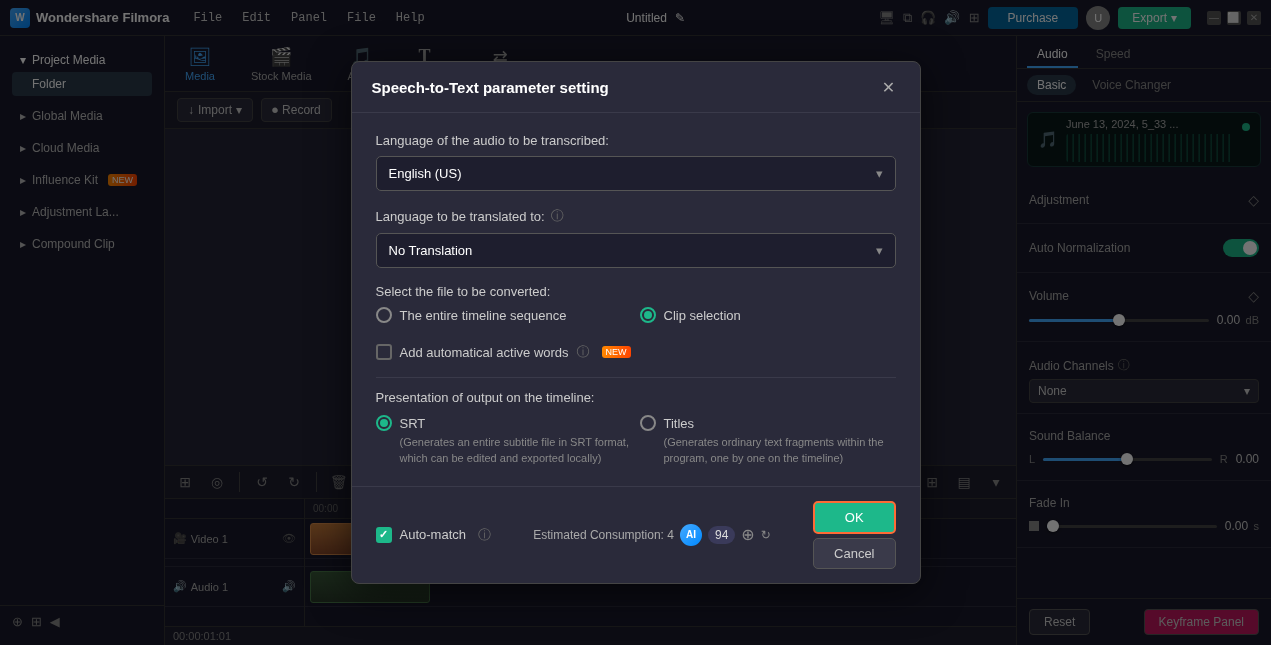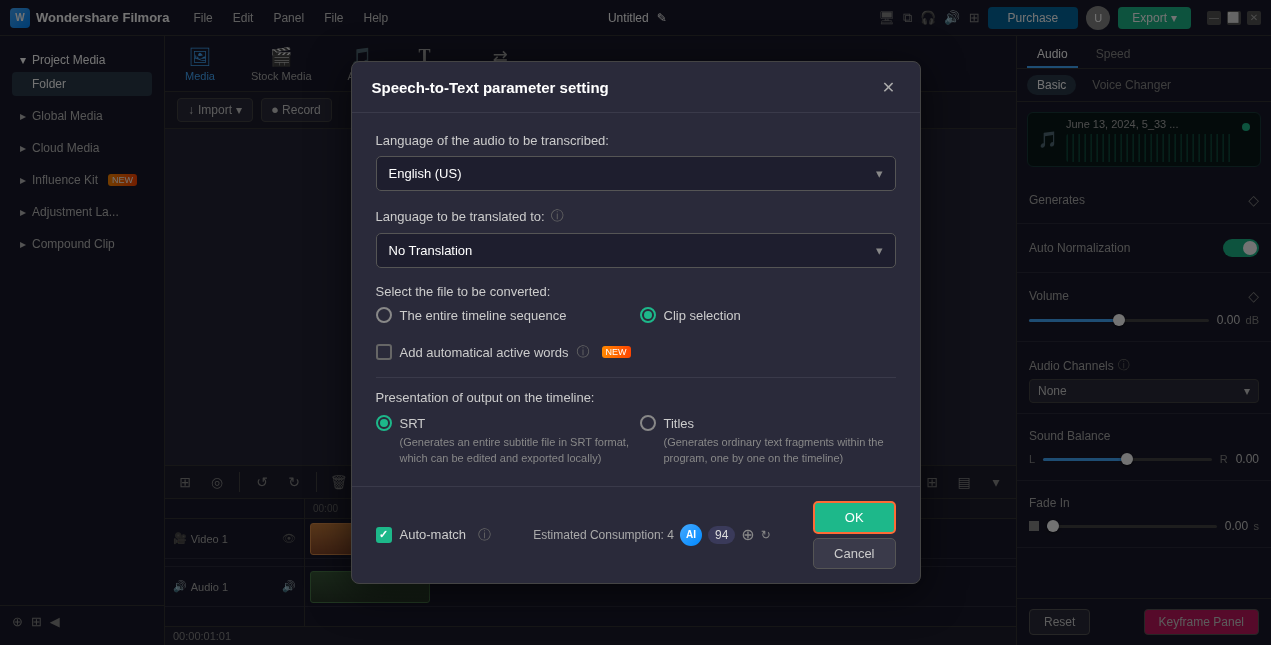--- a/index.html
+++ b/index.html
@@ -44,20 +44,21 @@
       display: flex;
       gap: 4px;
       margin-left: 8px;
     }
     .menu-item {
       padding: 4px 8px;
       color: #ccc;
       cursor: pointer;
       border-radius: 3px;
       font-size: 12px;
+      font-family: Liberation Mono, monospace;
     }
     .title-bar-center {
       flex: 1;
       display: flex;
       align-items: center;
       justify-content: center;
       gap: 8px;
       color: #ffffff;
       font-size: 12px;
     }
@@ -872,21 +873,21 @@
       <span class="audio-thumb-icon">🎵</span>
       <div class="audio-thumb-info">
         <div style="font-size:11px; color:#aaa; margin-bottom:4px;">June 13, 2024, 5_33 ...</div>
         <div class="audio-waveform"></div>
       </div>
       <span style="width:8px;height:8px;background:#1db88a;border-radius:50%;align-self:flex-start;margin-top:4px;"></span>
     </div>
 
     <div class="panel-section">
       <div class="panel-row">
-        <span class="panel-label">Generates</span>
+        <span class="panel-label">Adjustment</span>
         <span class="panel-diamond">◇</span>
       </div>
     </div>
 
     <div class="panel-section">
       <div class="panel-row">
         <span class="panel-label">Auto Normalization</span>
         <div class="toggle-switch"></div>
       </div>
     </div>

